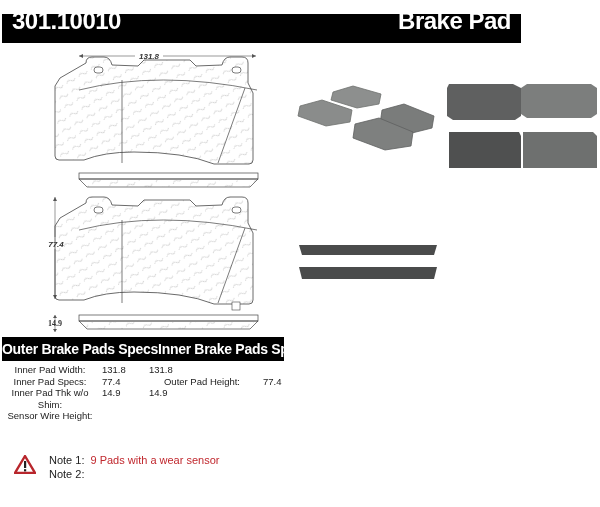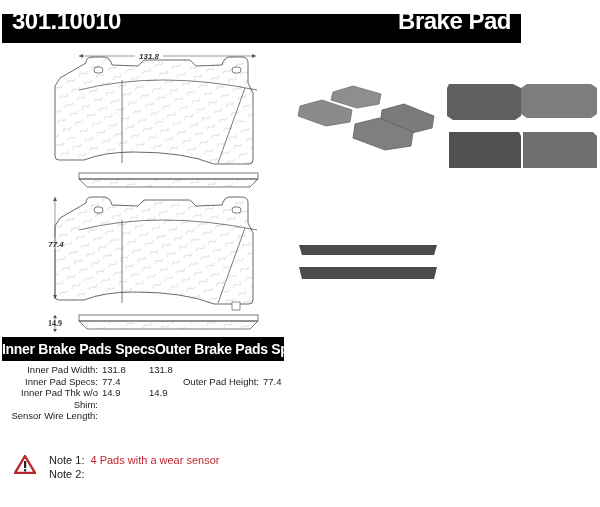--- a/index.html
+++ b/index.html
@@ -7,21 +7,21 @@
   .header { position:absolute; left:2px; top:14px; width:518px; height:29px; background:#000; color:#fff; display:flex; justify-content:space-between; align-items:center; padding:0 10px 16px 10px; box-sizing:border-box; width:518px; }
   .header { width:519px; }
   .header .pn { font-size:24px; font-weight:bold; letter-spacing:-0.5px; font-stretch:condensed; }
   .header .ttl { font-size:24px; font-weight:bold; letter-spacing:-0.5px; }
   .drawing { position:absolute; left:0; top:44px; width:290px; height:290px; }
   .photos { position:absolute; left:290px; top:60px; }
   .specbar { position:absolute; left:2px; top:337px; width:282px; height:24px; background:#000; color:#fff; display:flex; align-items:center; font-size:14px; font-weight:bold; letter-spacing:-0.3px; }
   .specbar span { flex:1; text-align:center; white-space:nowrap; }
   .specs { position:absolute; top:364px; font-size:9.5px; color:#222; line-height:11.6px; }
   .specs .row { display:flex; }
-  .specs .lbl { text-align:right; }
+  .specs .lbl { text-align:center; }
   .specs .val { padding-left:4px; }
   .inner { left:2px; }
   .inner .lbl { width:96px; }
   .outer { left:145px; }
   .outer .lbl { width:114px; }
   .notes { position:absolute; left:14px; top:455px; font-size:11px; color:#222; }
   .notes .n { position:absolute; left:35px; white-space:nowrap; }
   .notes .red { color:#c0272d; font-weight:bold; font-weight:normal; margin-left:6px; }
 </style>
 </head>
@@ -101,39 +101,39 @@
     <path d="M449 132 h70 l2 4 v32 h-72 z" fill="#4f5050"></path>
     <path d="M523 132 h70 l4 4 v32 h-74 z" fill="#6e706f"></path>
   </g>
   <g>
     <path d="M299 245 h138 l-3 10 h-132 z" fill="#4a4b4b"></path>
     <path d="M299 267 h138 l-3 12 h-132 z" fill="#4a4b4b"></path>
   </g>
 </svg>
 
 <div class="specbar">
+  <span>Outer Brake Pads Specs</span>
   <span>Inner Brake Pads Specs</span>
-  <span>Outer Brake Pads Specs</span>
 </div>
 
 <div class="specs inner">
   <div class="row">
       <span class="lbl">Inner Pad Width:</span>
       <span class="val">131.8</span>
     </div>
   <div class="row">
       <span class="lbl">Inner Pad Specs:</span>
       <span class="val">77.4</span>
     </div>
   <div class="row">
       <span class="lbl">Inner Pad Thk w/o Shim:</span>
       <span class="val">14.9</span>
     </div>
   <div class="row">
-      <span class="lbl">Sensor Wire Length:</span>
+      <span class="lbl">Sensor Wire Height:</span>
       <span class="val"></span>
     </div>
 </div>
 
 <div class="specs outer">
   <div class="row">
       <span class="val">131.8</span>
     </div>
   <div class="row">
       <span class="lbl">Outer Pad Height:</span>
@@ -144,18 +144,18 @@
     </div>
 </div>
 
 <div class="notes">
   <svg width="22" height="19" viewBox="0 0 22 19" style="position:absolute;left:0;top:0;">
     <path d="M11 1 L21 18 H1 Z" fill="#fff" stroke="#b8262c" stroke-width="2.4" stroke-linejoin="round"></path>
     <rect x="10" y="6" width="2.2" height="7" fill="#222"></rect>
     <rect x="10" y="14.2" width="2.2" height="2.2" fill="#222"></rect>
   </svg>
   <div class="n" style="top:-1px;">
-    <span>Note 1:</span><span class="red">4 Pads with a wear sensor</span>
+    <span>Note 1:</span><span class="red">9 Pads with a wear sensor</span>
   </div>
   <div class="n" style="top:13px;">
     <span>Note 2:</span><span class="red"></span>
   </div>
 </div>
 
 </body></html>

